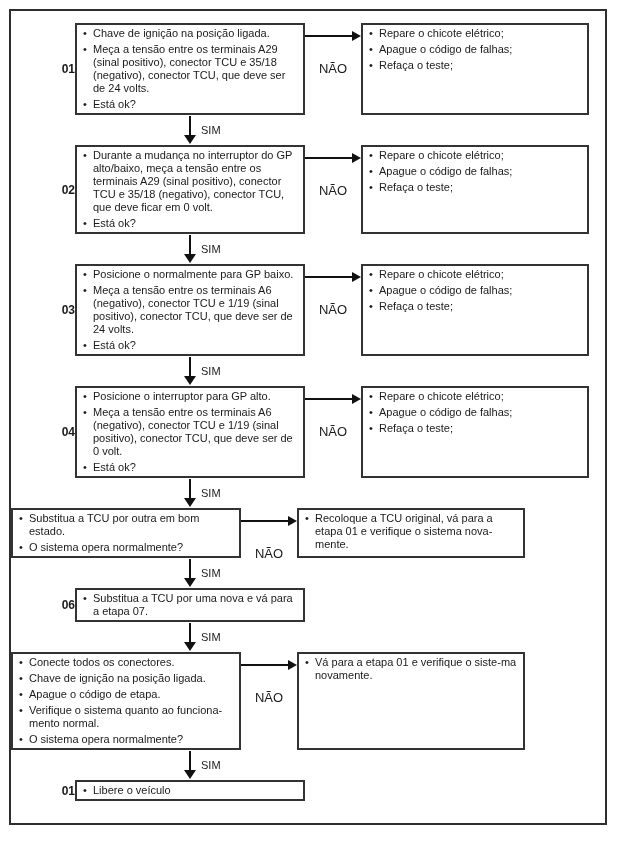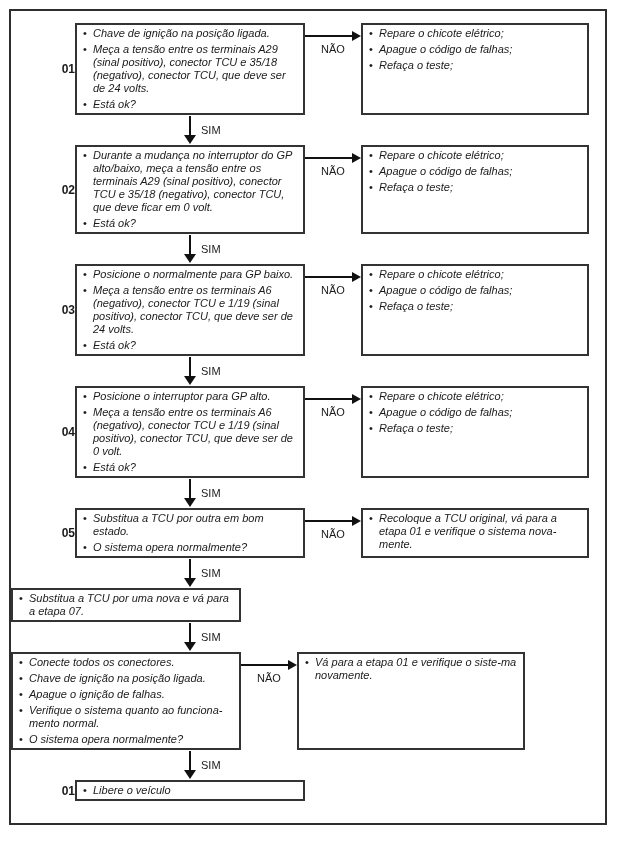--- a/index.html
+++ b/index.html
@@ -39,32 +39,32 @@
   .box {
     flex: 1;
     border: 2px solid #333333;
     background: #ffffff;
     padding: 2px 6px;
   }
   .bullets { font-size: 11px; line-height: 13px; }
   .bullet-item { display: flex; }
   .bullet-item + .bullet-item { margin-top: 3px; }
   .bullet-dot { flex: 0 0 10px; width: 10px; }
-  .bullet-text { flex: 1; font-style: italic; }
+  .bullet-text { flex: 1; }
   
   .nao-wrap { position: absolute; left: 0; right: 0; top: 8px; }
   .nao-line { display: flex; align-items: center; height: 10px; }
   .nao-hline { flex: 1; height: 2px; background: #111111; }
   .nao-tri {
     width: 0; height: 0;
     border-left: 9px solid #111111;
     border-top: 5px solid transparent;
     border-bottom: 5px solid transparent;
   }
-  .nao-label { text-align: center; font-size: 11px; margin-top: 2px; color: #1a1a1a; }
+  .nao-label { text-align: center; font-size: 13px; margin-top: 20px; color: #1a1a1a; }
   
   .gap { height: 30px; position: relative; }
   .sim-line { position: absolute; left: 178px; top: 1px; width: 2px; height: 19px; background: #111111; }
   .sim-tri {
     position: absolute; left: 173px; top: 20px;
     width: 0; height: 0;
     border-top: 9px solid #111111;
     border-left: 6px solid transparent;
     border-right: 6px solid transparent;
   }
@@ -293,23 +293,20 @@
     </div>
   </div>
 
   <div class="gap">
     <div class="sim-line"></div>
     <div class="sim-tri"></div>
     <span class="sim-label">SIM</span>
   </div>
 
   <div class="row">
-    <div class="col-num">
-      <span class="num">05</span>
-    </div>
     <div class="col-main">
       <div class="box">
         <div class="bullets">
             <div class="bullet-item">
               <span class="bullet-dot">•</span>
               <span class="bullet-text">Substitua a TCU por outra em bom estado.</span>
             </div>
             <div class="bullet-item">
               <span class="bullet-dot">•</span>
               <span class="bullet-text">O sistema opera normalmente?</span>
@@ -338,20 +335,23 @@
     </div>
   </div>
 
   <div class="gap">
     <div class="sim-line"></div>
     <div class="sim-tri"></div>
     <span class="sim-label">SIM</span>
   </div>
 
   <div class="row">
+    <div class="col-num">
+      <span class="num">06</span>
+    </div>
     <div class="col-main">
       <div class="box">
         <div class="bullets">
             <div class="bullet-item">
               <span class="bullet-dot">•</span>
               <span class="bullet-text">Substitua a TCU por uma nova e vá para a etapa 07.</span>
             </div>
           </div>
       </div>
     </div>
@@ -371,21 +371,21 @@
             <div class="bullet-item">
               <span class="bullet-dot">•</span>
               <span class="bullet-text">Conecte todos os conectores.</span>
             </div>
             <div class="bullet-item">
               <span class="bullet-dot">•</span>
               <span class="bullet-text">Chave de ignição na posição ligada.</span>
             </div>
             <div class="bullet-item">
               <span class="bullet-dot">•</span>
-              <span class="bullet-text">Apague o ignição de falhas.</span>
+              <span class="bullet-text">Apague o código de etapa.</span>
             </div>
             <div class="bullet-item">
               <span class="bullet-dot">•</span>
               <span class="bullet-text">Verifique o sistema quanto ao funciona-mento normal.</span>
             </div>
             <div class="bullet-item">
               <span class="bullet-dot">•</span>
               <span class="bullet-text">O sistema opera normalmente?</span>
             </div>
           </div>

